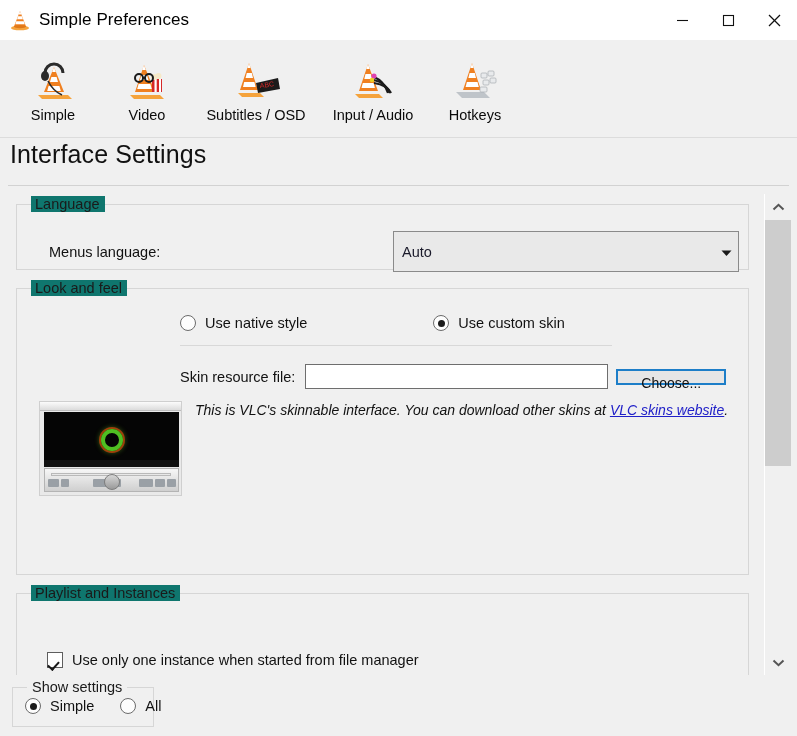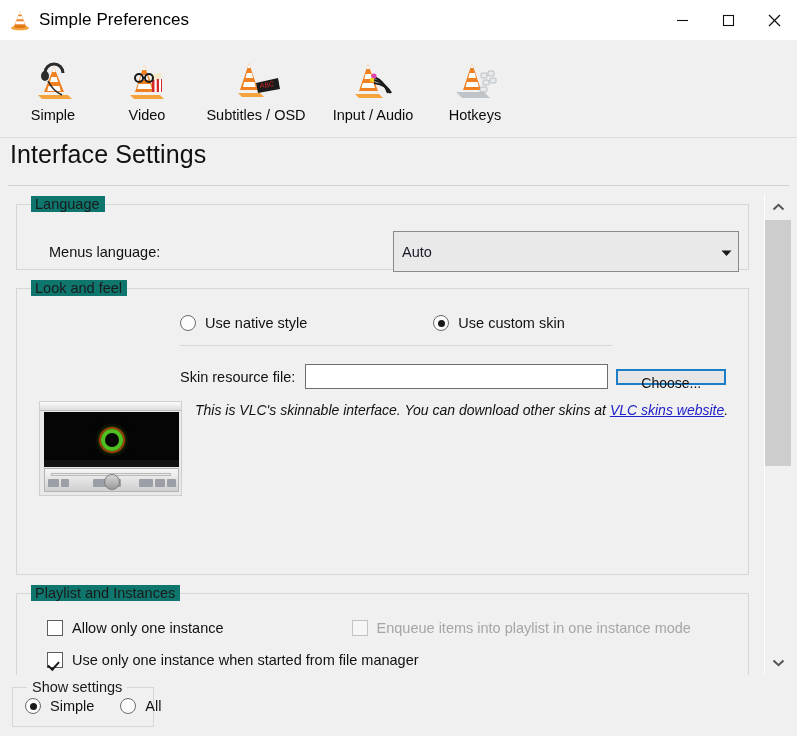--- a/index.html
+++ b/index.html
@@ -482,30 +482,20 @@
             <span class="st-b" style="width:10px"></span>
           </div>
           <div class="st-play"></div>
         </div>
       </div>
     </div>
 
     <div class="group" style="margin-top:18px; height:120px;">
       <div class="glabel">Playlist and Instances</div>
 
-      <div style="position:absolute; left:30px; top:26px; width:700px; display:flex;">
-        <div class="cbrow">
-          <span class="cbox"></span>
-          <span class="cbtext">Allow only one instance</span>
-        </div>
-        <div class="cbrow disabled" style="margin-left:128px;">
-          <span class="cbox dis"></span>
-          <span class="cbtext">Enqueue items into playlist in one instance mode</span>
-        </div>
-      </div>
 
       <div class="cbrow" style="position:absolute; left:30px; top:58px;">
         <span class="cbox on"></span>
         <span class="cbtext">Use only one instance when started from file manager</span>
       </div>
     </div>
 
   </div>
 </div>
 

